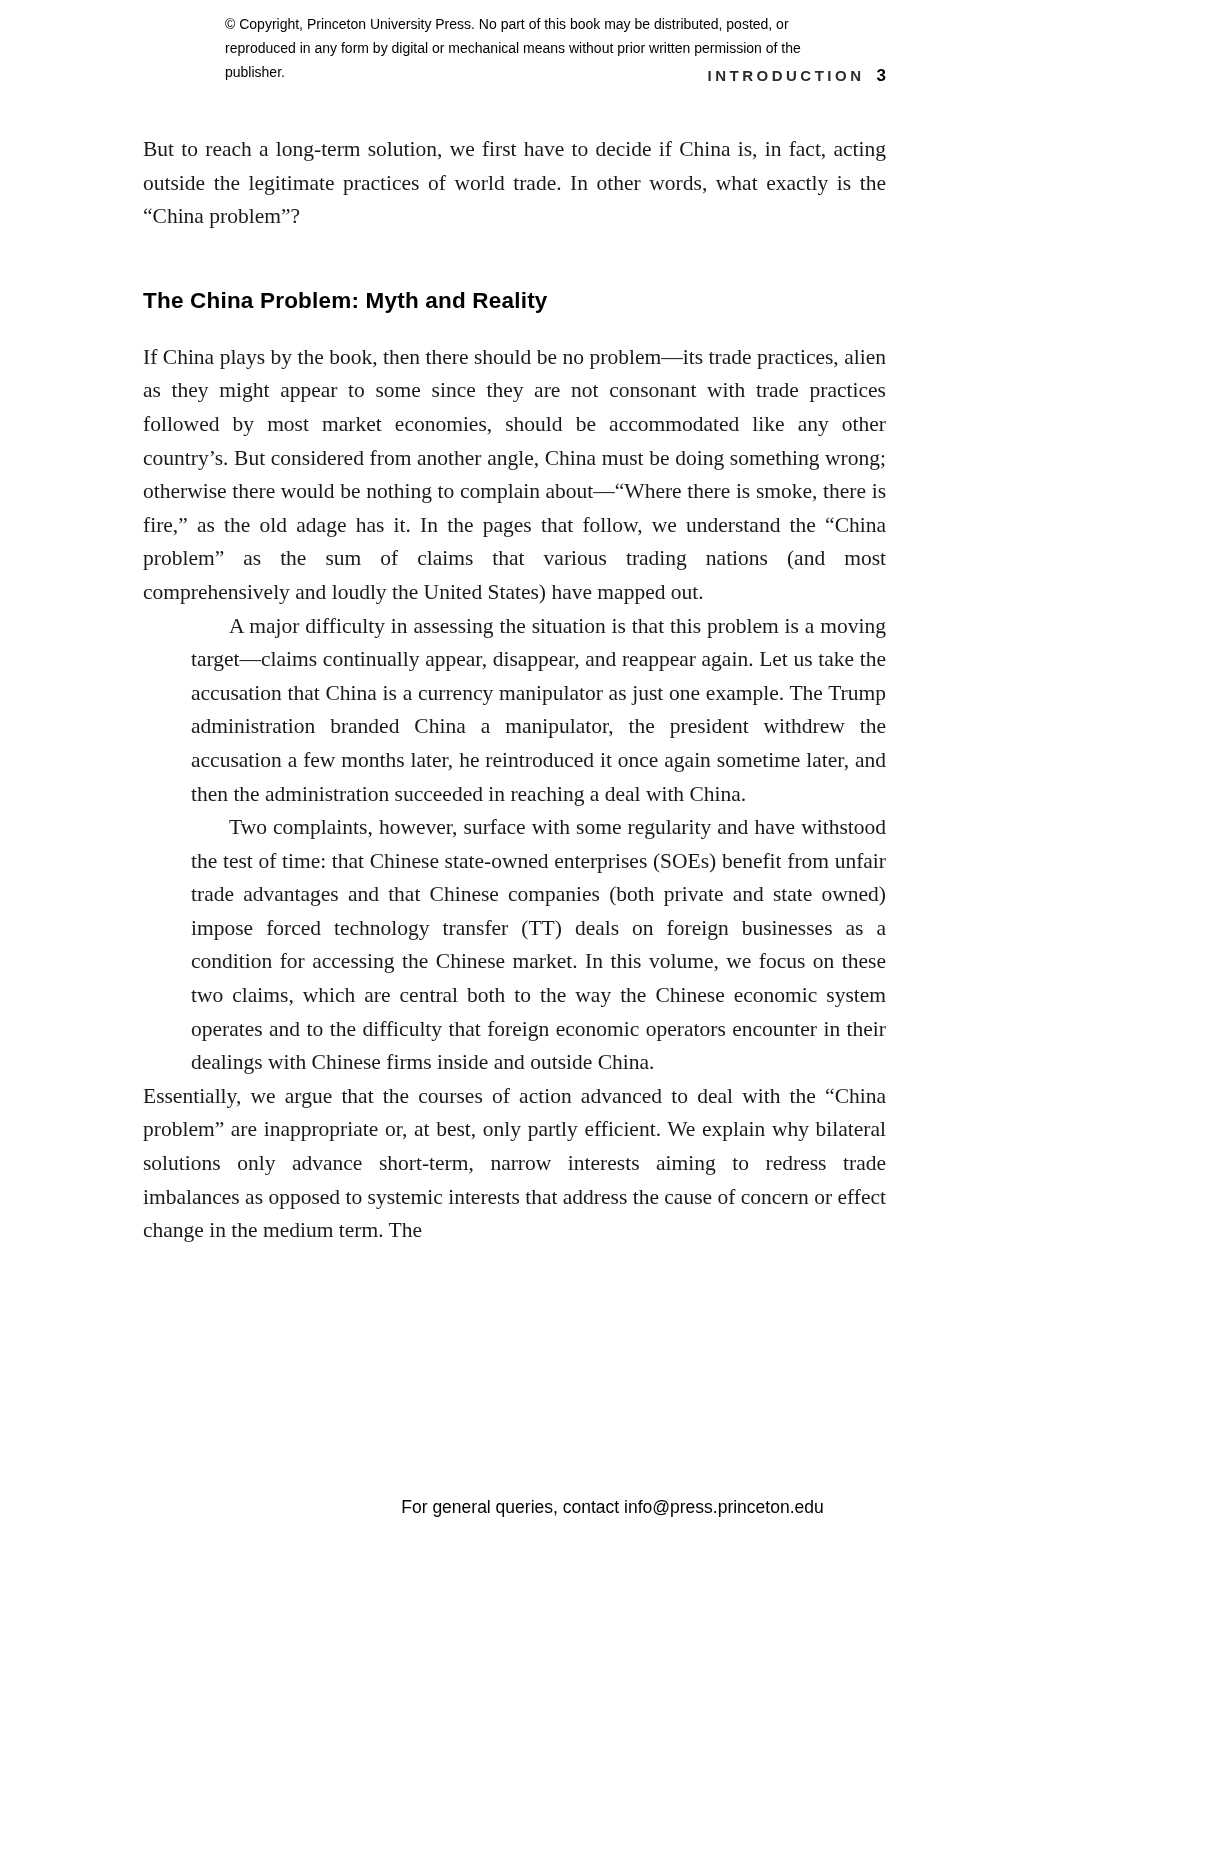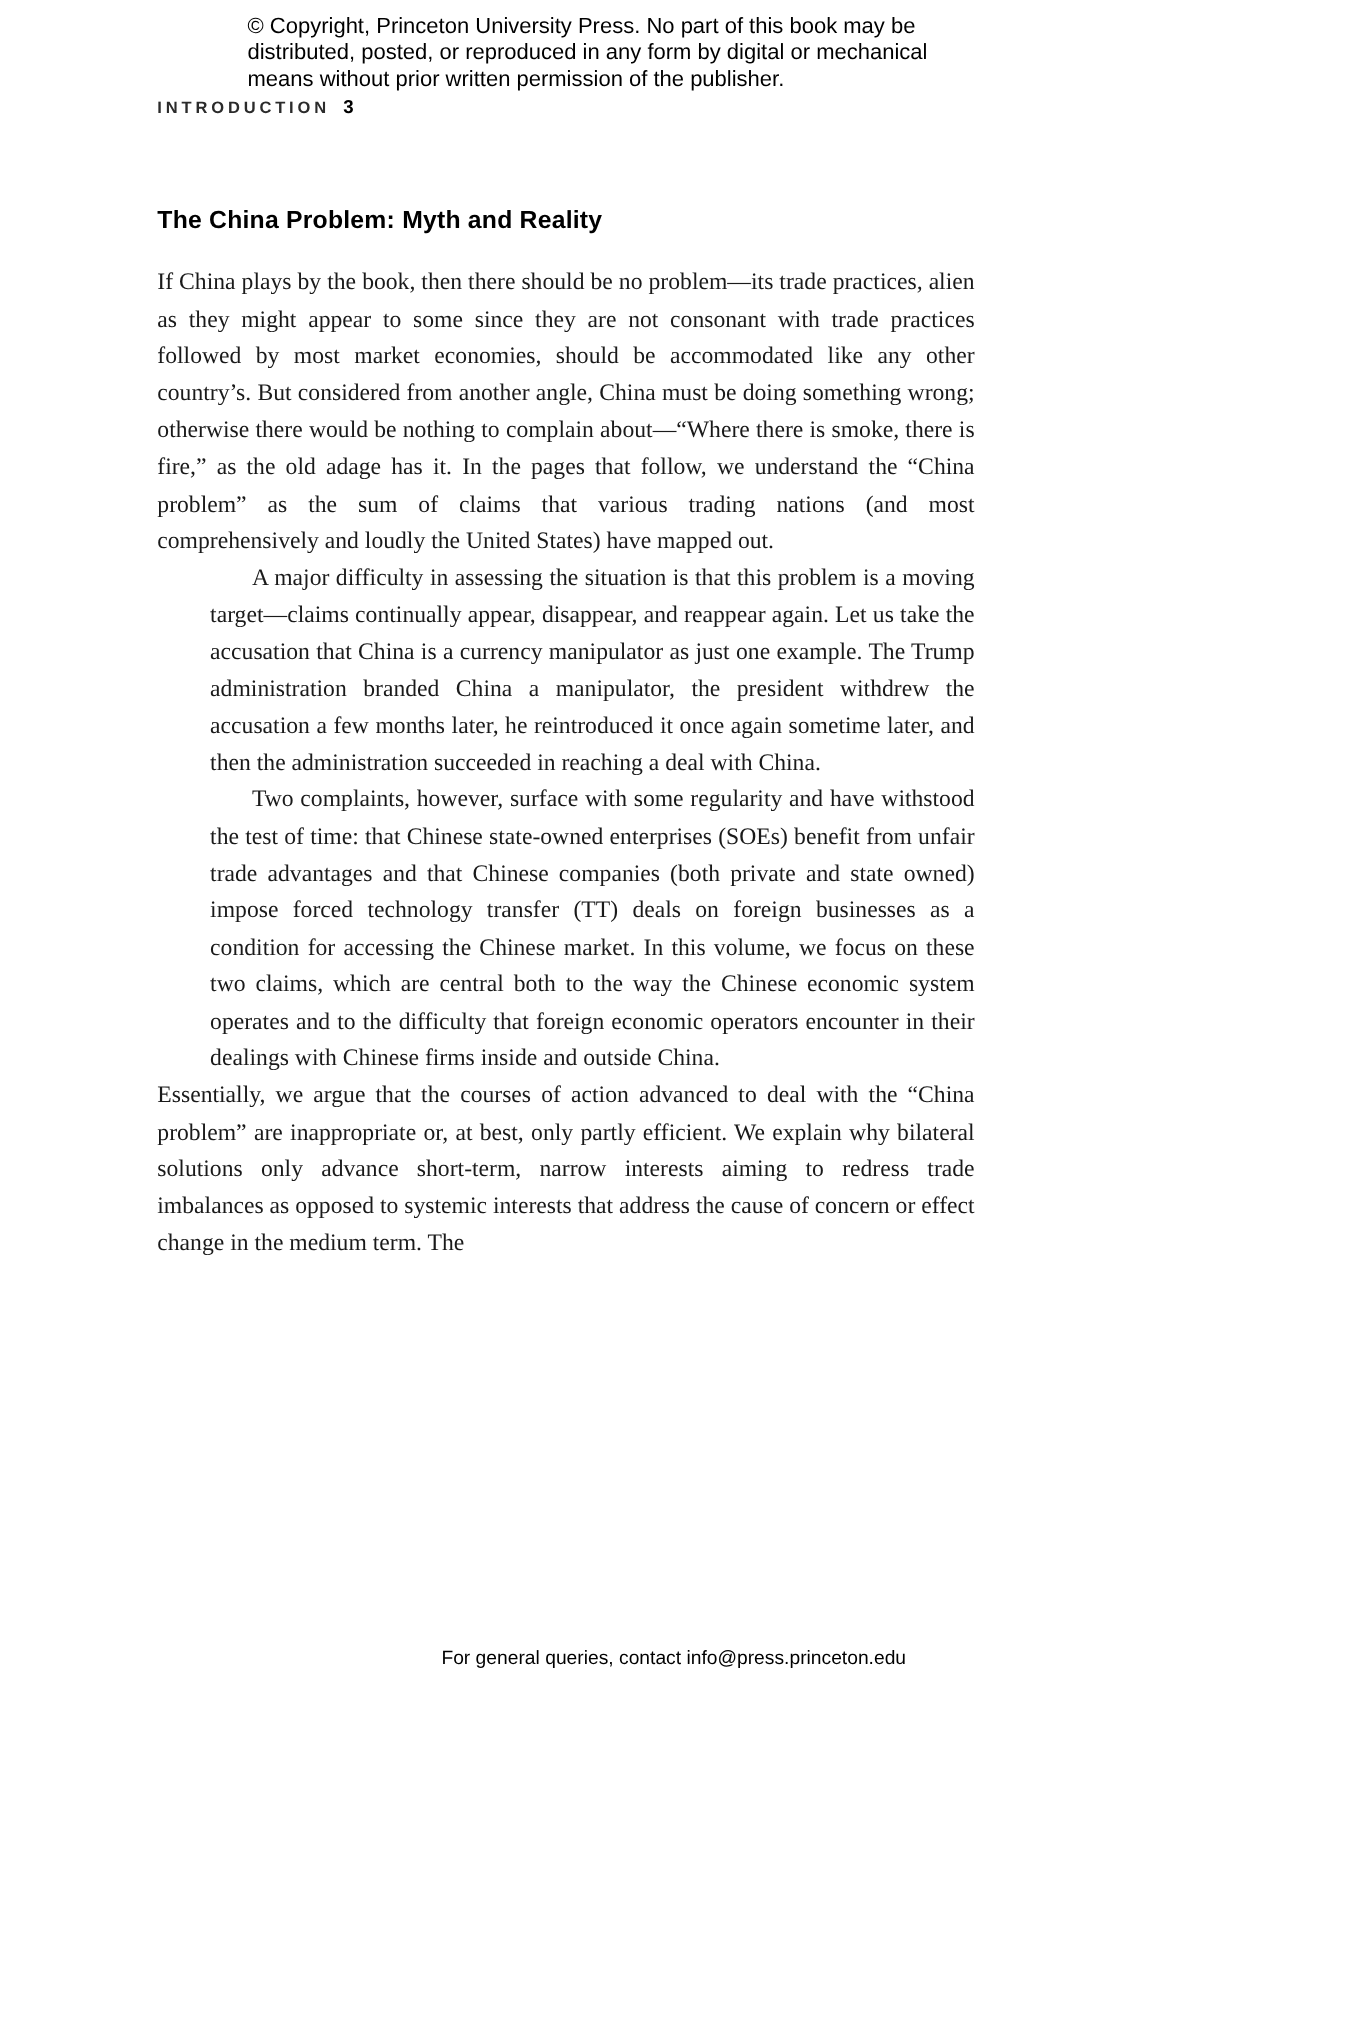--- a/index.html
+++ b/index.html
@@ -16,31 +16,31 @@
       inset: 0;
       background: #ffffff;
       overflow: hidden;
     }
     .copyright {
       position: absolute;
       top: 12px;
       left: 225px;
       width: 620px;
       font-family: "Liberation Sans", sans-serif;
-      font-size: 20px;
+      font-size: 14px;
       line-height: 24px;
       color: #000000;
       text-align: left;
     }
     .running-head {
       position: absolute;
-      top: 88px;
+      top: 66px;
       left: 143px;
       width: 743px;
-      text-align: left;
+      text-align: right;
       font-family: "Liberation Sans", sans-serif;
       font-size: 15px;
       font-weight: bold;
       letter-spacing: 3.5px;
       color: #2b2b2b;
       white-space: nowrap;
     }
     .running-head .pagenum {
       margin-left: 12px;
       font-size: 17px;
@@ -92,20 +92,21 @@
 <div class="page">
 
   <div class="copyright">© Copyright, Princeton University Press. No part of this book may be distributed, posted, or reproduced in any form by digital or mechanical means without prior written permission of the publisher.</div>
 
   <div class="running-head">
     <span>INTRODUCTION</span><span class="pagenum">3</span>
   </div>
 
   <div class="main">
 
+    <p class="body-para">But to reach a long-term solution, we first have to decide if China is, in fact, acting outside the legitimate practices of world trade. In other words, what exactly is the “China problem”?</p>
 
     <h2 class="section-heading">The China Problem: Myth and Reality</h2>
 
     <p class="body-para">If China plays by the book, then there should be no problem—its trade practices, alien as they might appear to some since they are not consonant with trade practices followed by most market economies, should be accommodated like any other country’s. But considered from another angle, China must be doing something wrong; otherwise there would be nothing to complain about—“Where there is smoke, there is fire,” as the old adage has it. In the pages that follow, we understand the “China problem” as the sum of claims that various trading nations (and most comprehensively and loudly the United States) have mapped out.</p>
 
     <p class="body-para indent">A major difficulty in assessing the situation is that this problem is a moving target—claims continually appear, disappear, and reappear again. Let us take the accusation that China is a currency manipulator as just one example. The Trump administration branded China a manipulator, the president withdrew the accusation a few months later, he reintroduced it once again sometime later, and then the administration succeeded in reaching a deal with China.</p>
 
     <p class="body-para indent">Two complaints, however, surface with some regularity and have withstood the test of time: that Chinese state-owned enterprises (SOEs) benefit from unfair trade advantages and that Chinese companies (both private and state owned) impose forced technology transfer (TT) deals on foreign businesses as a condition for accessing the Chinese market. In this volume, we focus on these two claims, which are central both to the way the Chinese economic system operates and to the difficulty that foreign economic operators encounter in their dealings with Chinese firms inside and outside China.</p>
 
 

